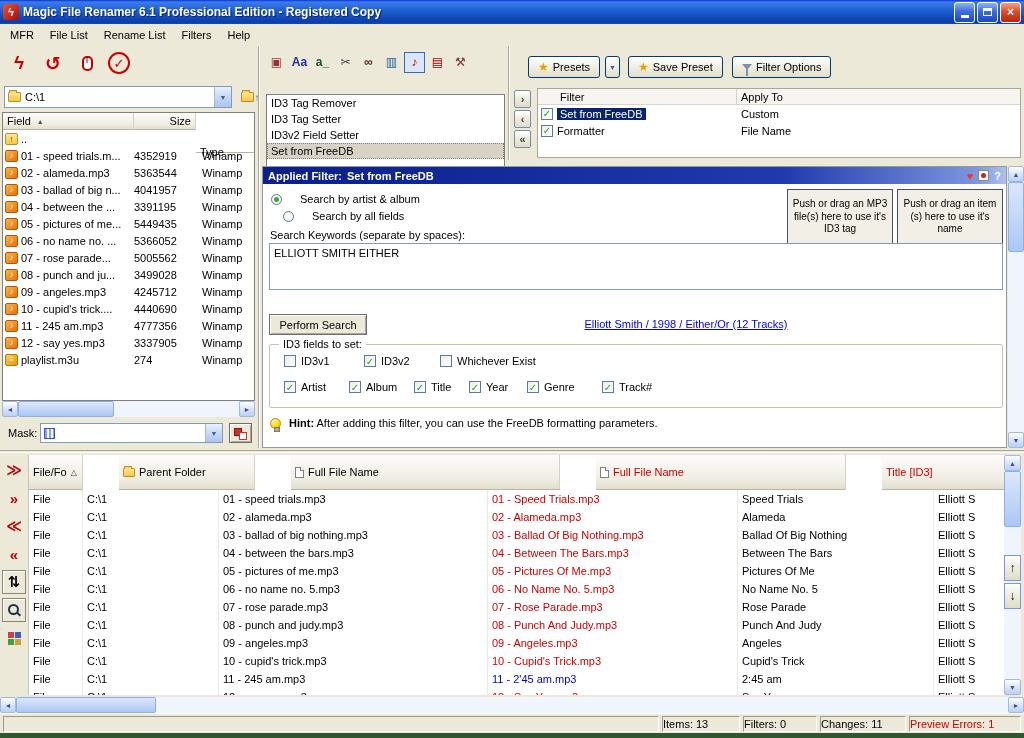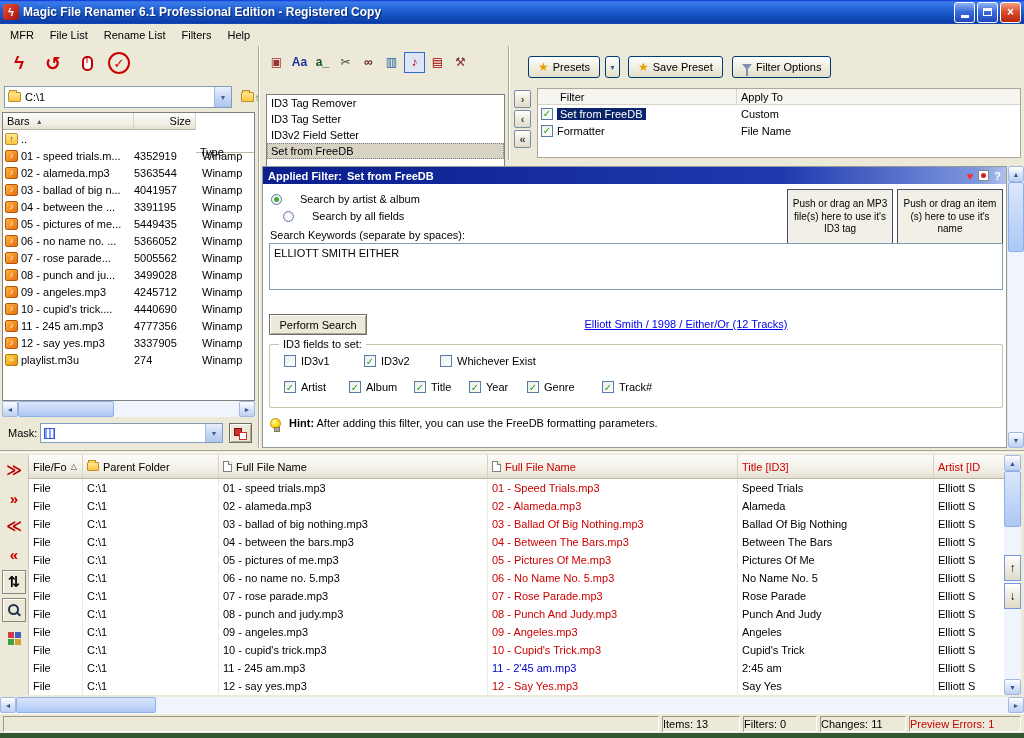--- a/index.html
+++ b/index.html
@@ -154,21 +154,21 @@
   .magnifier{width:14px;height:14px;position:relative;display:block;}
   .magnifier::before{content:"";position:absolute;left:1px;top:1px;width:7px;height:7px;border:2px solid #203050;border-radius:50%;}
   .magnifier::after{content:"";position:absolute;left:9px;top:10px;width:5px;height:2px;background:#203050;transform:rotate(45deg);}
   .gridic{display:grid;grid-template-columns:6px 6px;grid-auto-rows:6px;gap:1px;}
   .gridic b{display:block;}
   .gridic b:nth-child(1){background:#D04040;}
   .gridic b:nth-child(2){background:#4060C0;}
   .gridic b:nth-child(3){background:#40A040;}
   .gridic b:nth-child(4){background:#D0A030;}
   #pvtable{position:absolute;left:28px;top:455px;width:976px;height:240px;background:#fff;overflow:hidden;border-left:1px solid #C8C5B5;}
-  #pvhead{display:flex;height:24px;font-size:11px;}
+  #pvhead{display:flex;height:35px;font-size:11px;gap:36px;}
   .pvh{display:flex;align-items:center;gap:4px;padding:0 4px;white-space:nowrap;overflow:hidden;}
   .pvh.red{color:#CC0000;}
   .sorttri{font-size:8px;color:#444;font-style:normal;}
   .doc{width:9px;height:11px;background:#fff;border:1px solid #808080;position:relative;flex:0 0 auto;}
   .doc::after{content:"";position:absolute;right:-1px;top:-1px;width:3px;height:3px;background:#ECE9D8;border-left:1px solid #808080;border-bottom:1px solid #808080;}
   .folder.sm{width:12px;height:9px;}
   .pvrow{display:flex;height:18px;align-items:center;font-size:11px;}
   .pvc{padding-left:4px;white-space:nowrap;overflow:hidden;border-right:1px solid #EDEAE0;height:100%;line-height:18px;}
   .c1{width:54px;flex:0 0 54px;}
   .c2{width:136px;flex:0 0 136px;}
@@ -229,21 +229,21 @@
     <span class="combo-arrow">▼</span>
   </div>
   <div id="upbtn">
     <span class="folder"></span>
       <span class="uparrow">↑</span>
   </div>
 
   <div id="filelist">
     <div id="flhead">
       <span class="flh n lvh">
-          <span>Bars</span>
+          <span>Field</span>
           <i class="sortup">▲</i>
         </span>
       <span class="flh s lvh">Size</span>
       <span class="flh t lvh">Type</span>
     </div>
     <div id="flbody">
         <div class="flrow">
     <span class="fl-n">
             <span class="fic folder-up">↑</span>
             <span>..</span>

